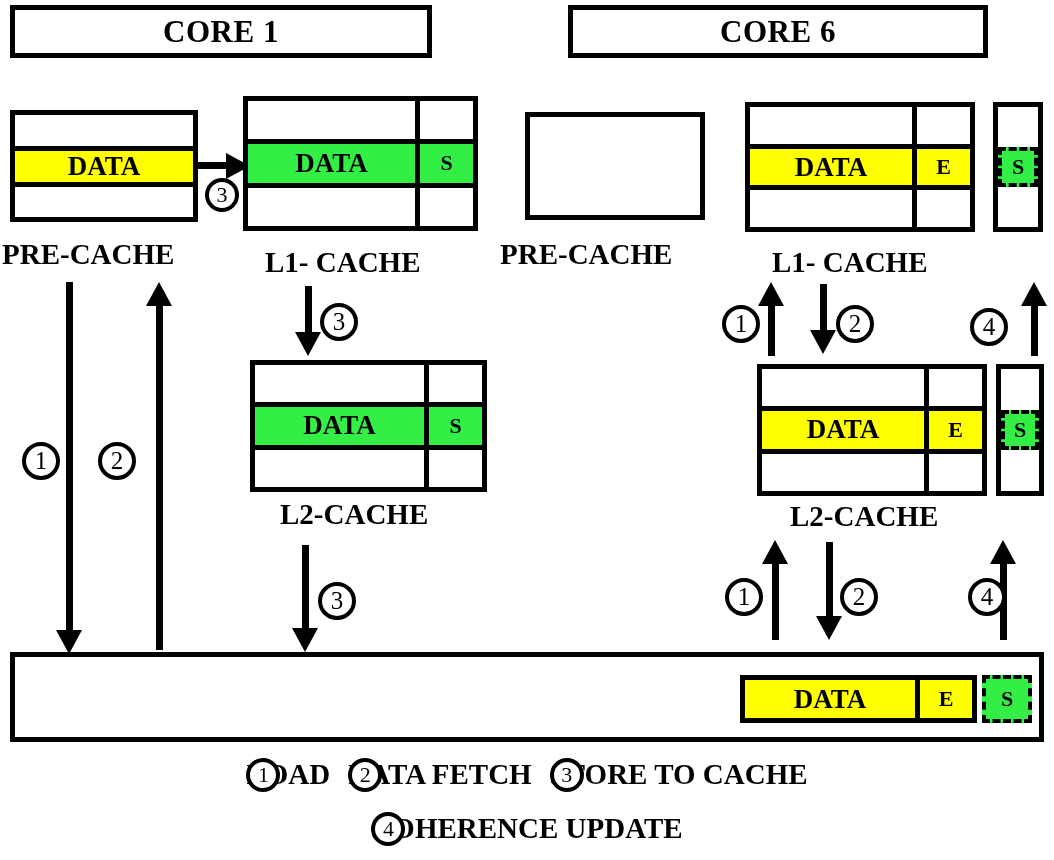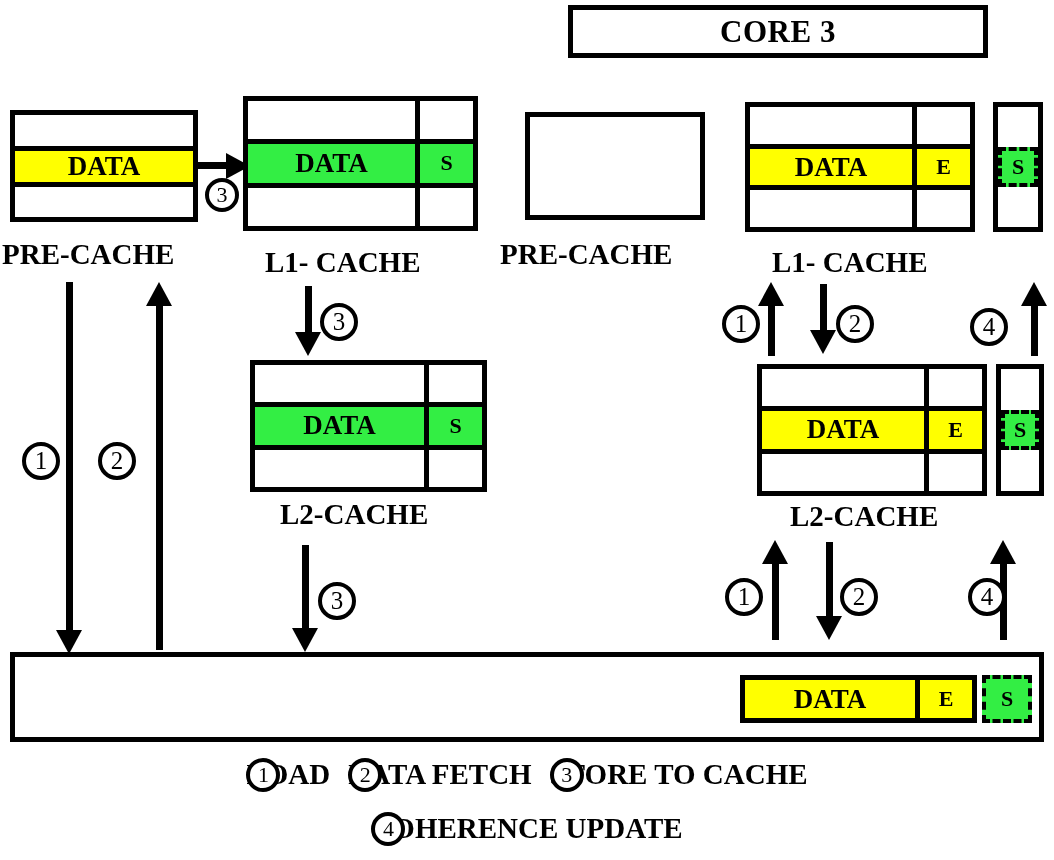--- a/index.html
+++ b/index.html
@@ -220,23 +220,26 @@
     font-size: 29px;
     color: #000;
     white-space: nowrap;
   }
 </style>
 </head>
 <body>
 
 <div id="stage">
 
+  <div class="box core-header" style="left:10px; top:5px; width:422px; height:53px;">
+    <span>CORE 1</span>
+  </div>
 
   <div class="box core-header" style="left:568px; top:5px; width:420px; height:53px;">
-    <span>CORE 3</span>
+    <span>CORE 6</span>
   </div>
 
   <div class="cache" style="left:10px; top:110px; width:188px; height:112px;">
     <div class="cache-row">
       <div class="cell-data fill-none"></div>
     </div>
     <div class="cache-row mid">
       <div class="cell-data fill-yellow">DATA</div>
     </div>
     <div class="cache-row">

